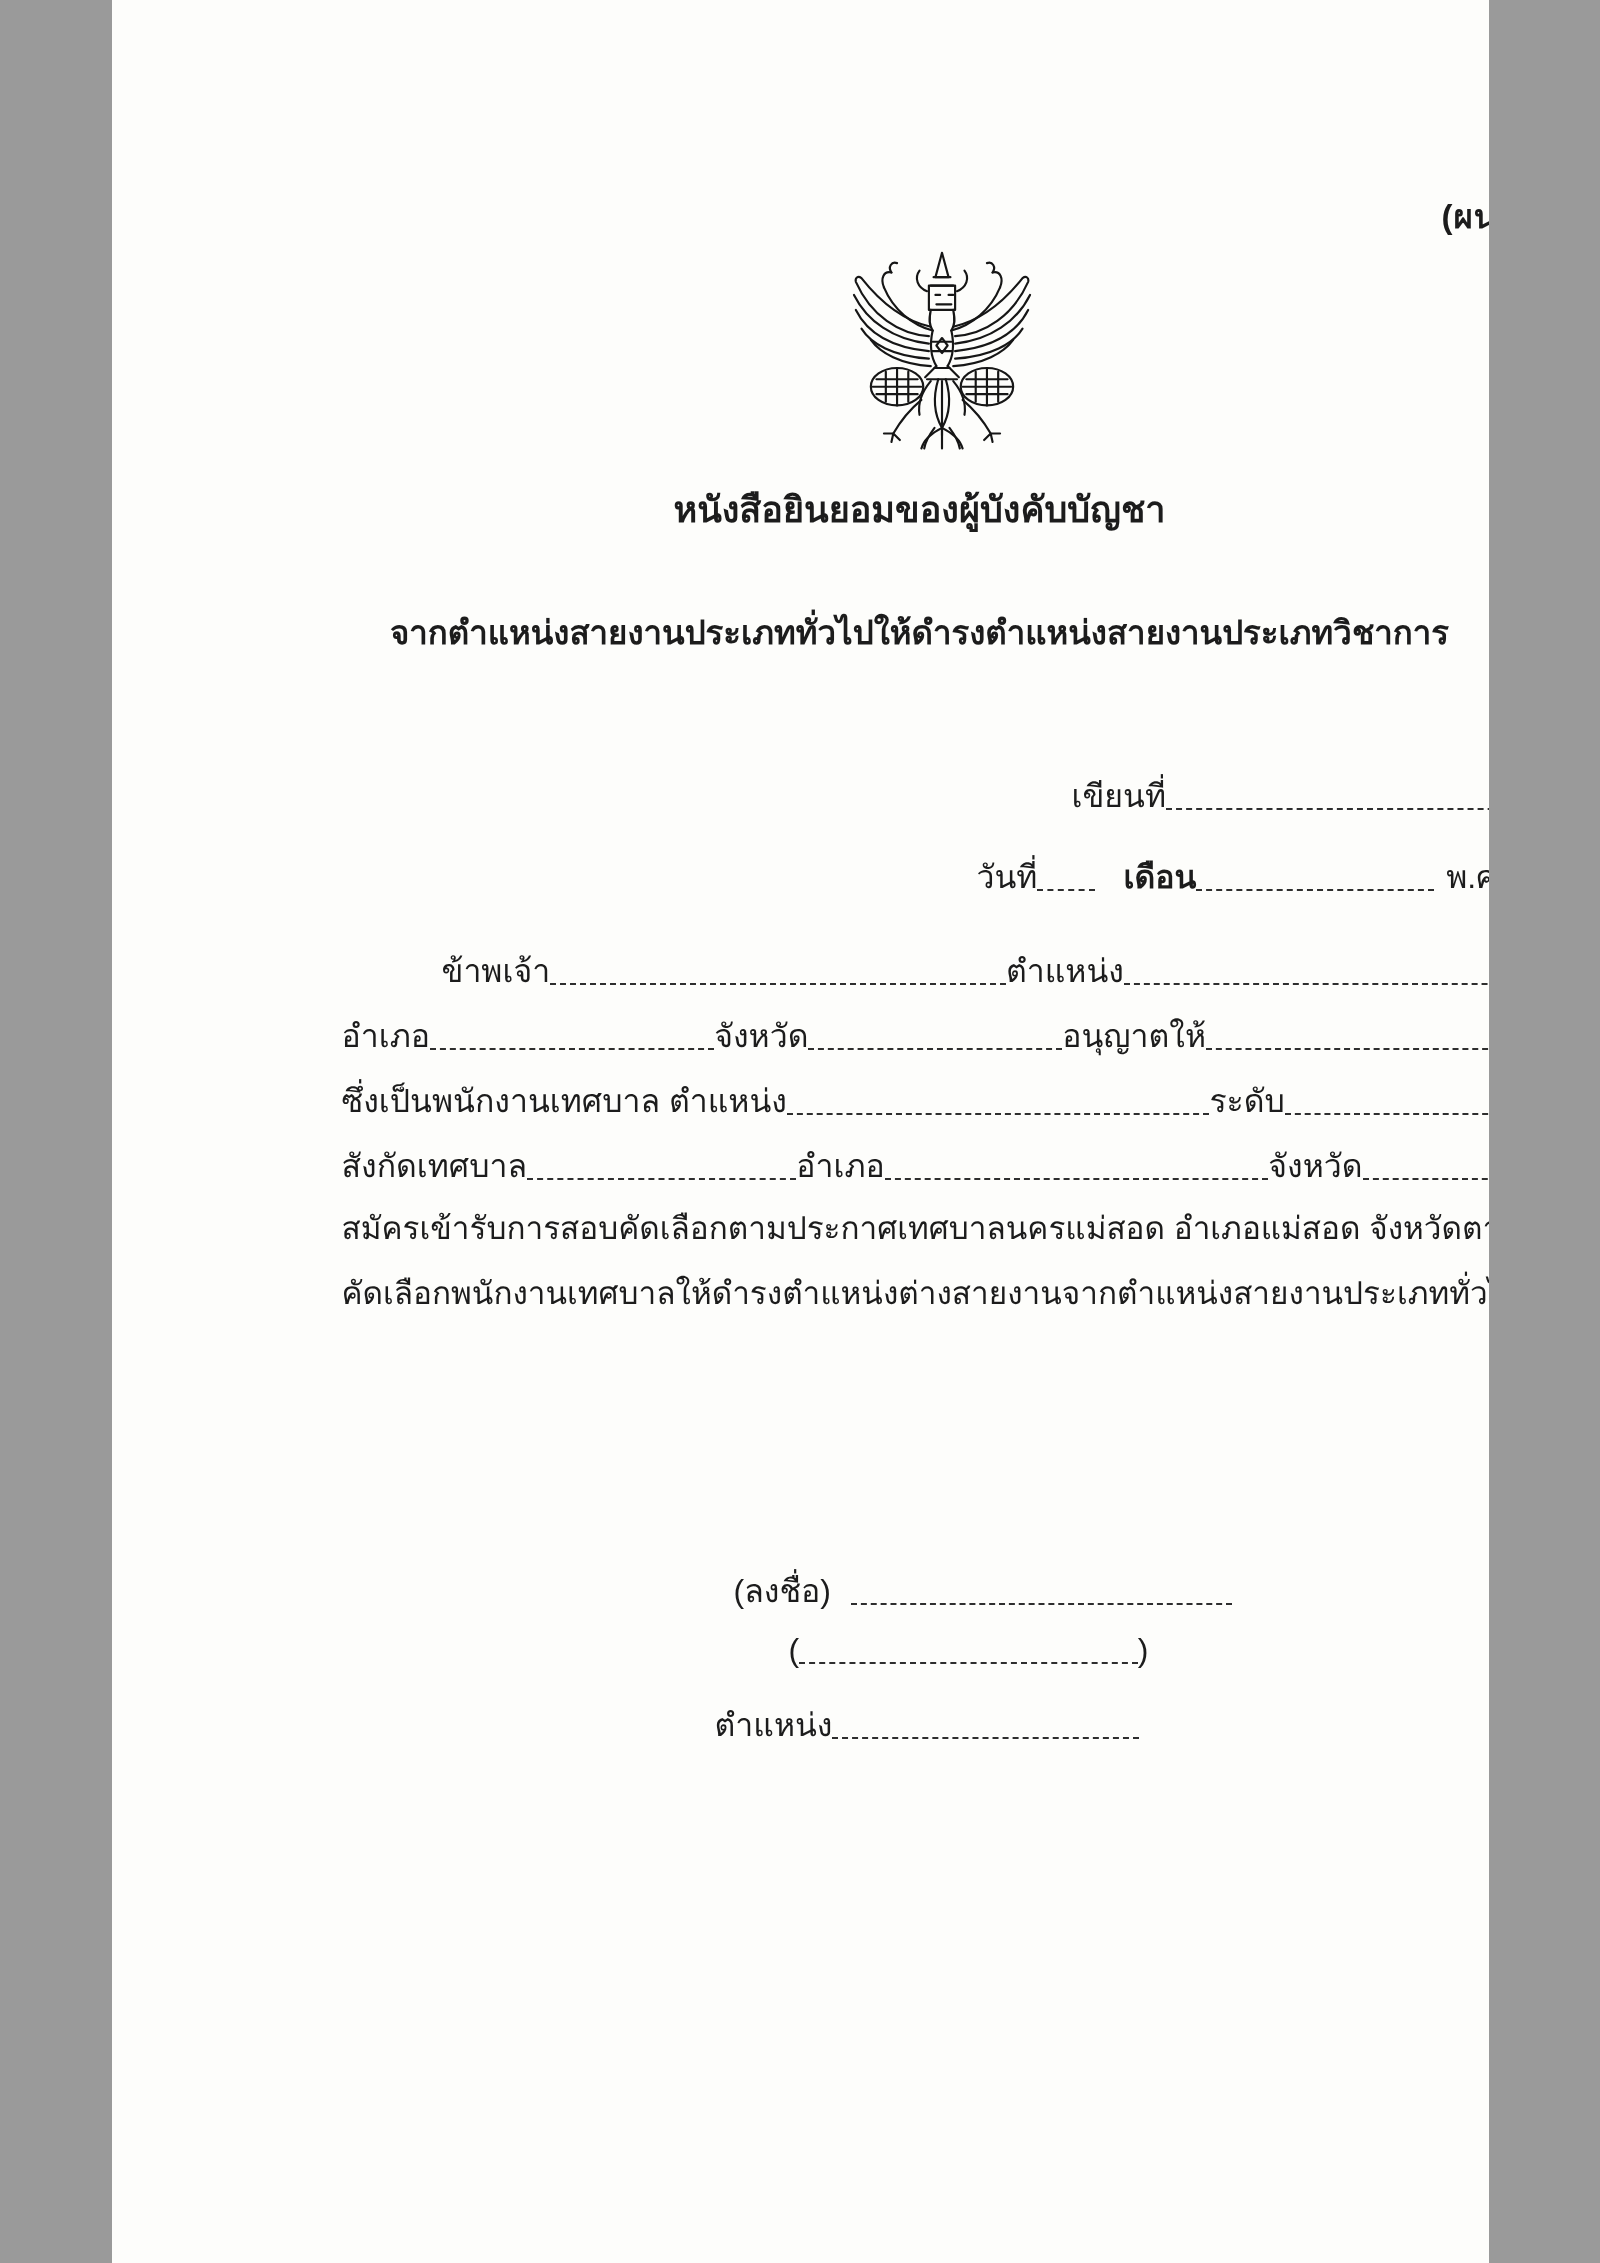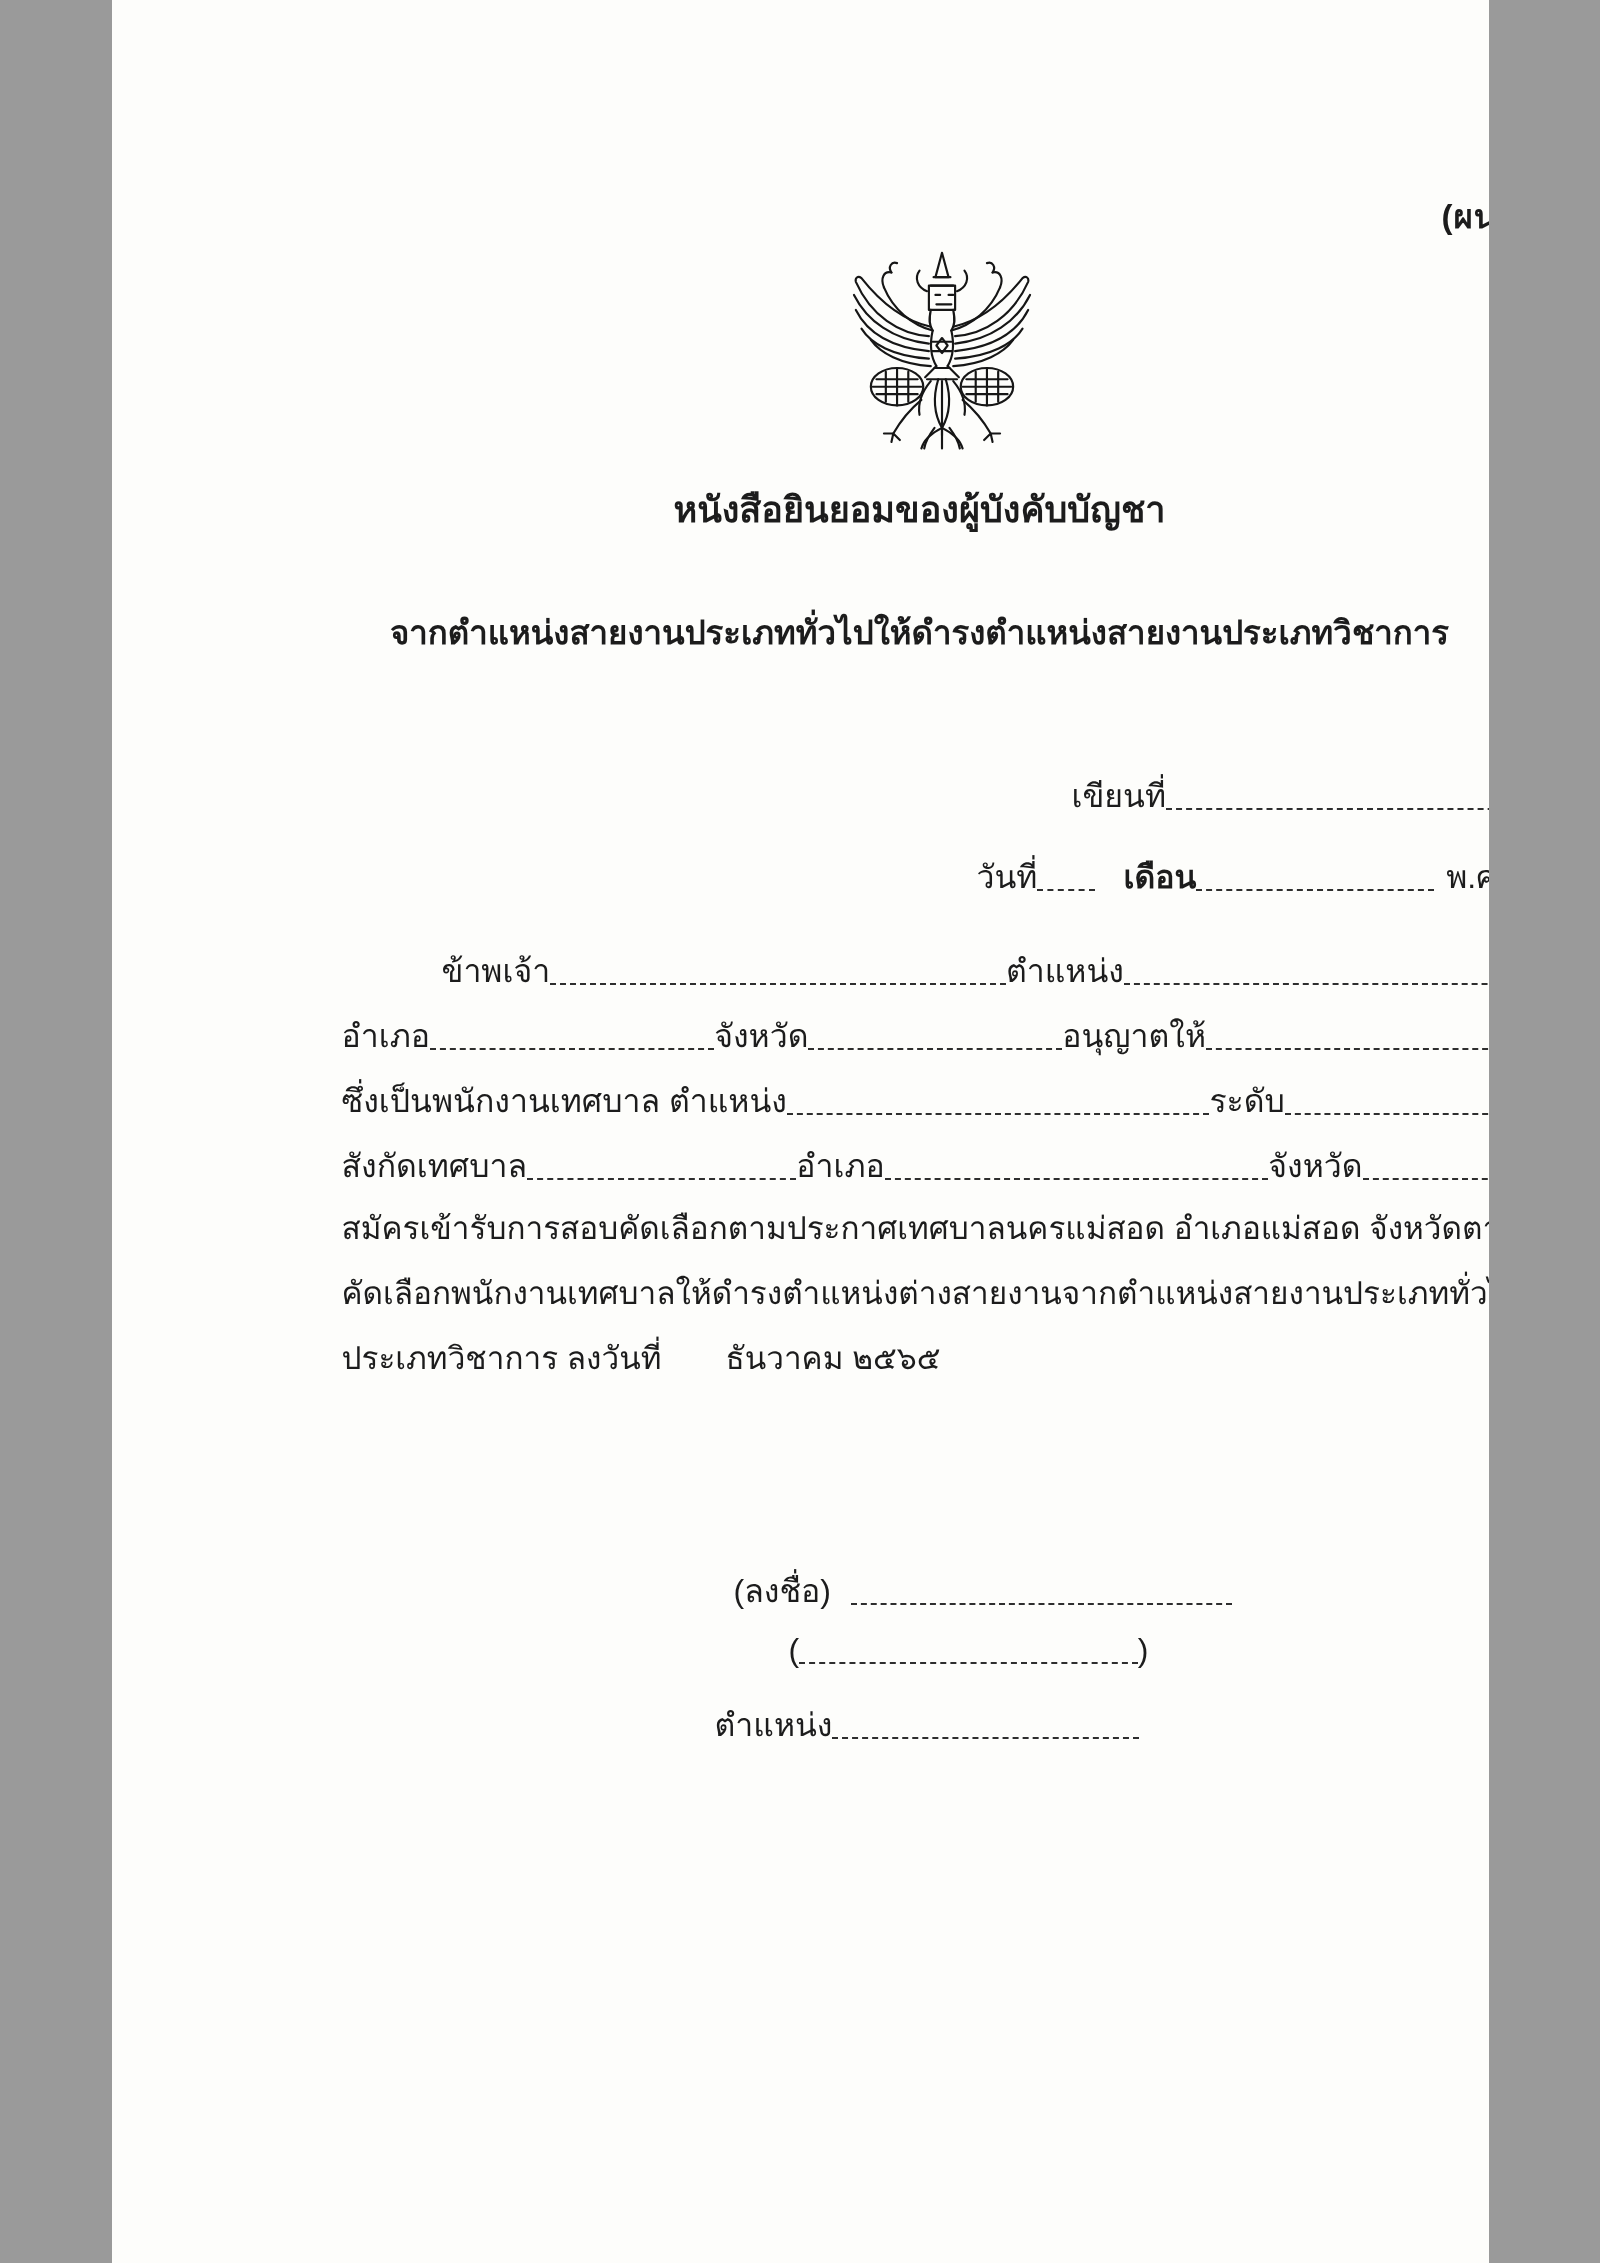--- a/index.html
+++ b/index.html
@@ -149,23 +149,20 @@
     <span class="lbl">สังกัดเทศบาล</span>
     <span class="dots" style="flex-grow:1.32;"></span>
     <span class="lbl">อำเภอ</span>
     <span class="dots" style="flex-grow:1.88;"></span>
     <span class="lbl">จังหวัด</span>
     <span class="dots" style="flex-grow:1;"></span>
   </div>
 
   <div class="abs para" style="left:230px;top:1203px;width:1230px;">สมัครเข้ารับการสอบคัดเลือกตามประกาศเทศบาลนครแม่สอด อำเภอแม่สอด จังหวัดตาก เรื่อง รับสมัครสอบ</div>
   <div class="abs para" style="left:230px;top:1268px;width:1230px;">คัดเลือกพนักงานเทศบาลให้ดำรงตำแหน่งต่างสายงานจากตำแหน่งสายงานประเภททั่วไปให้ดำรงตำแหน่งสายงาน</div>
-  <div class="abs para" style="left:230px;top:1333px;width:1230px;">
-    <span>ประเภทวิชาการ ลงวันที่</span><span class="spacer"></span><span>ธันวาคม ๒๕๖๕</span>
-  </div>
 
   <div class="abs row" style="left:622px;top:1565px;width:498px;gap:20px;">
     <span class="lbl">(ลงชื่อ)</span>
     <span class="dots"></span>
   </div>
 
   <div class="abs row" style="left:677px;top:1632px;width:360px;">
     <span class="lbl">(</span>
     <span class="dots"></span>
     <span class="lbl">)</span>

